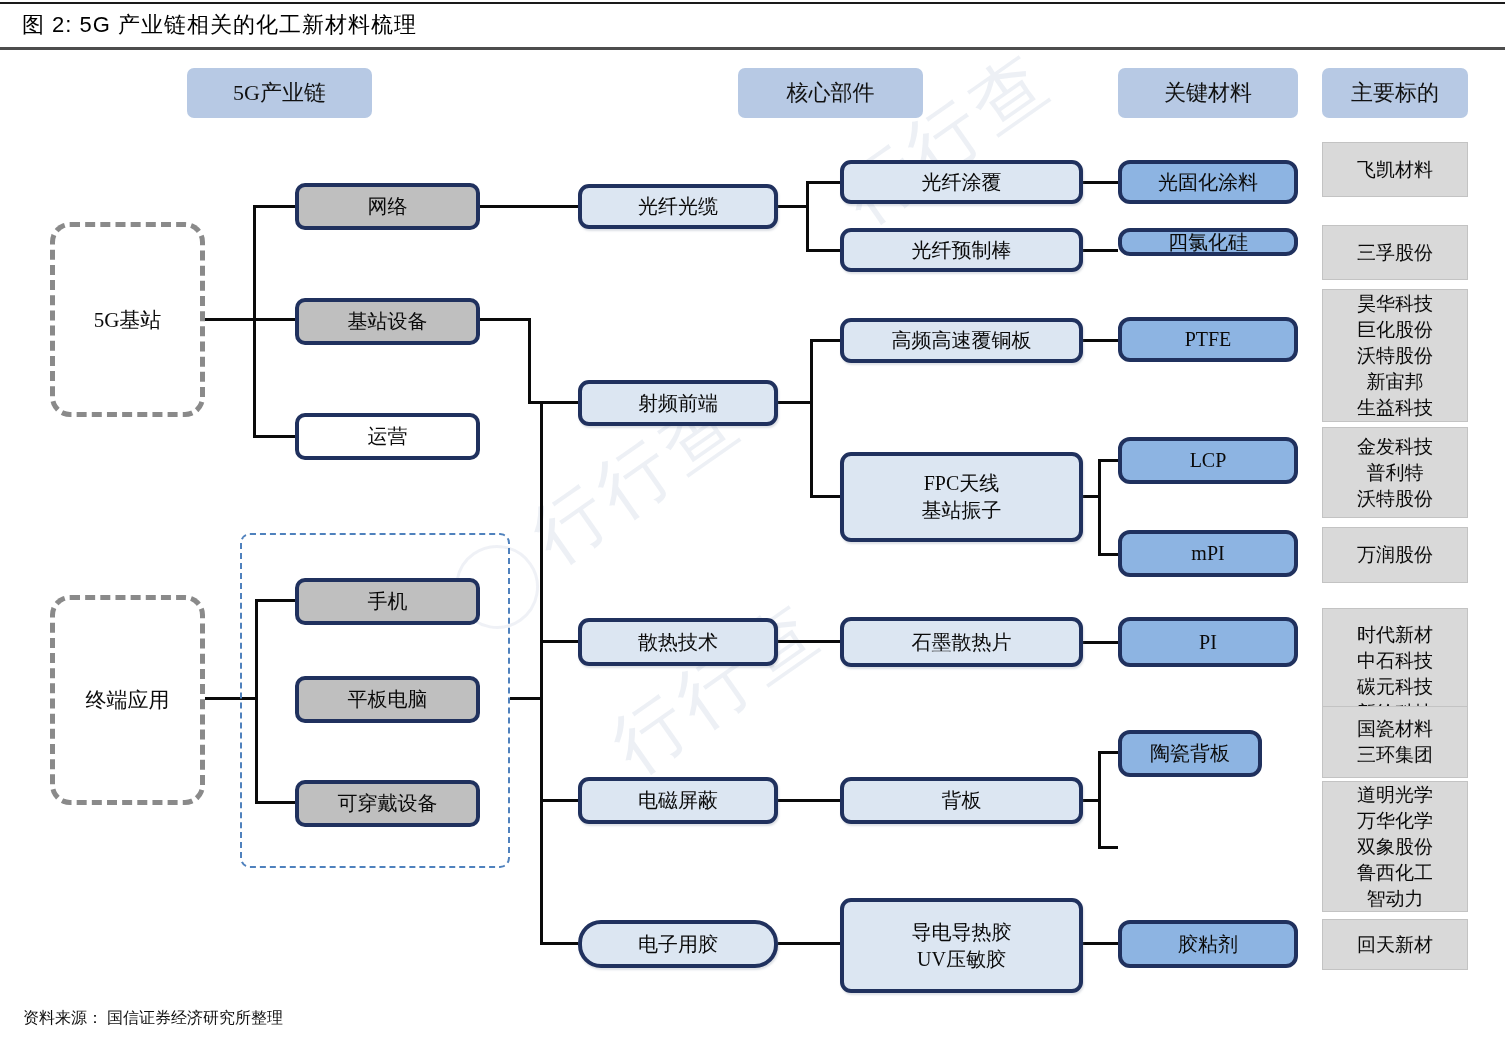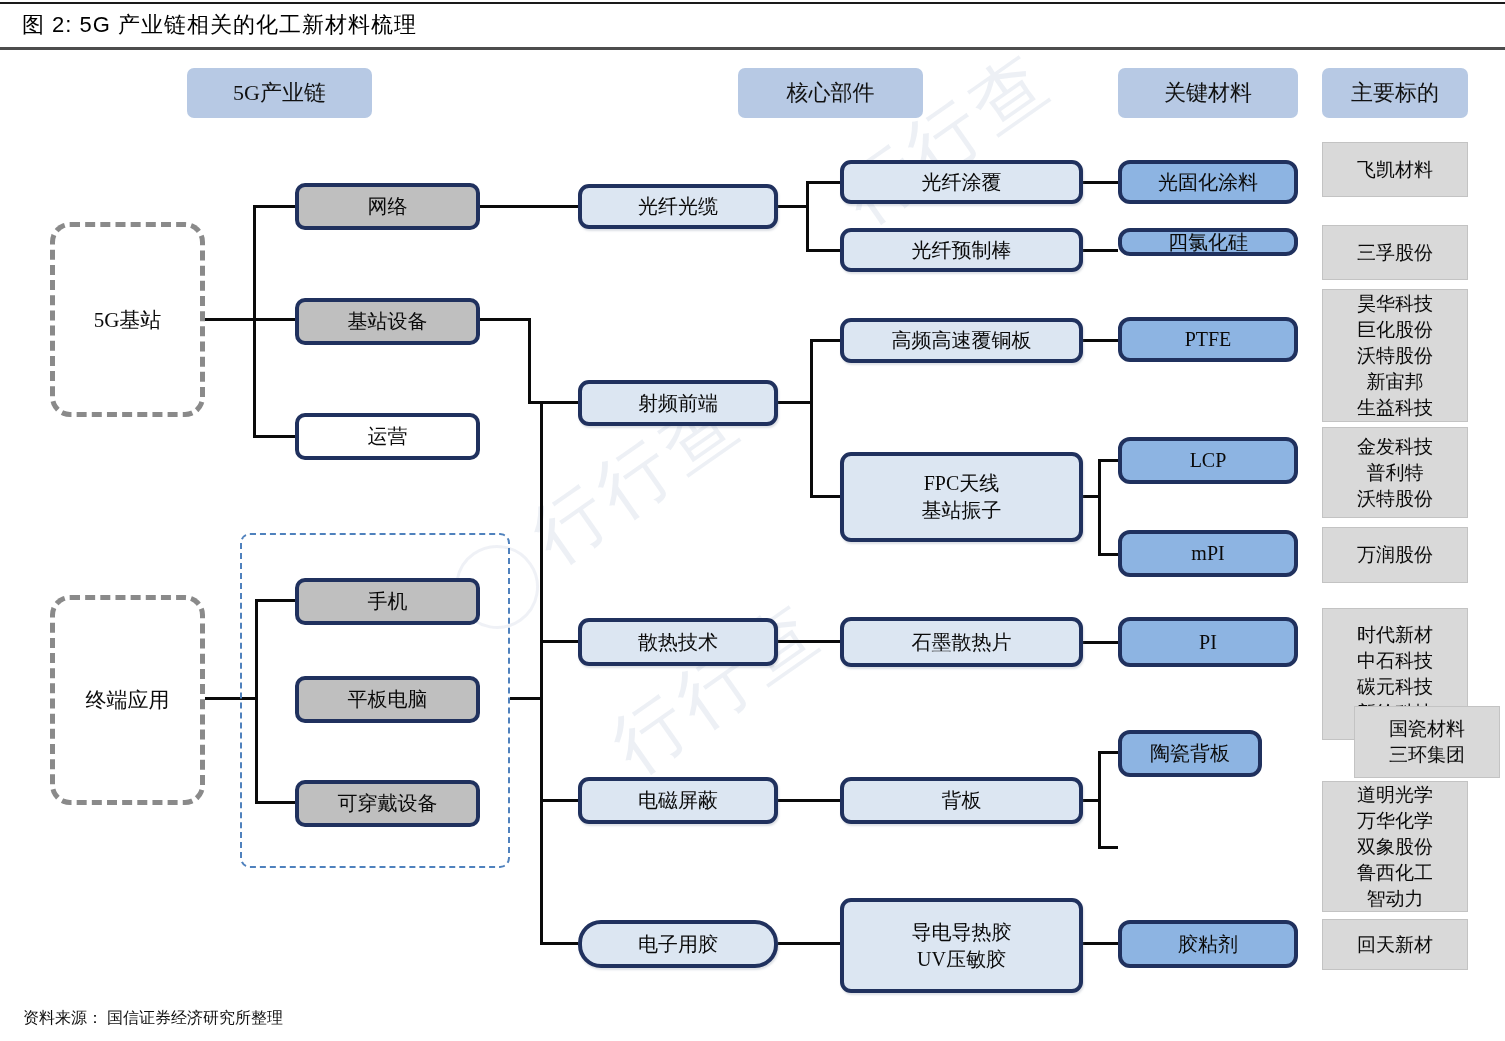--- a/index.html
+++ b/index.html
@@ -145,21 +145,21 @@
 新宙邦
 生益科技</div>
   <div class="tgt" style="top:427px;height:91px;">金发科技
 普利特
 沃特股份</div>
   <div class="tgt" style="top:527px;height:56px;">万润股份</div>
   <div class="tgt" style="top:608px;height:132px;">时代新材
 中石科技
 碳元科技
 新纶科技</div>
-  <div class="tgt" style="top:706px;height:72px;margin-left:32px;">国瓷材料
+  <div class="tgt" style="top:706px;height:72px;">国瓷材料
 三环集团</div>
   <div class="tgt" style="top:781px;height:131px;">道明光学
 万华化学
 双象股份
 鲁西化工
 智动力</div>
   <div class="tgt" style="top:919px;height:51px;">回天新材</div>
 
   <div class="src">资料来源： 国信证券经济研究所整理</div>
 </div>

